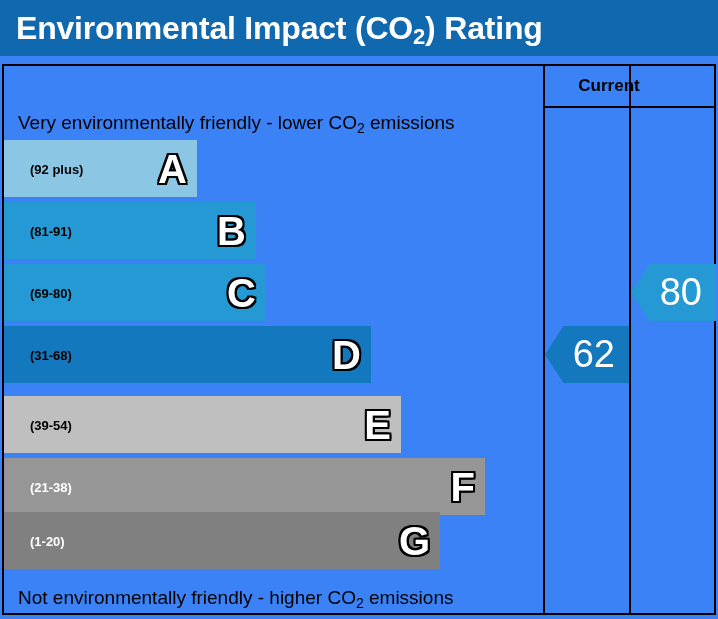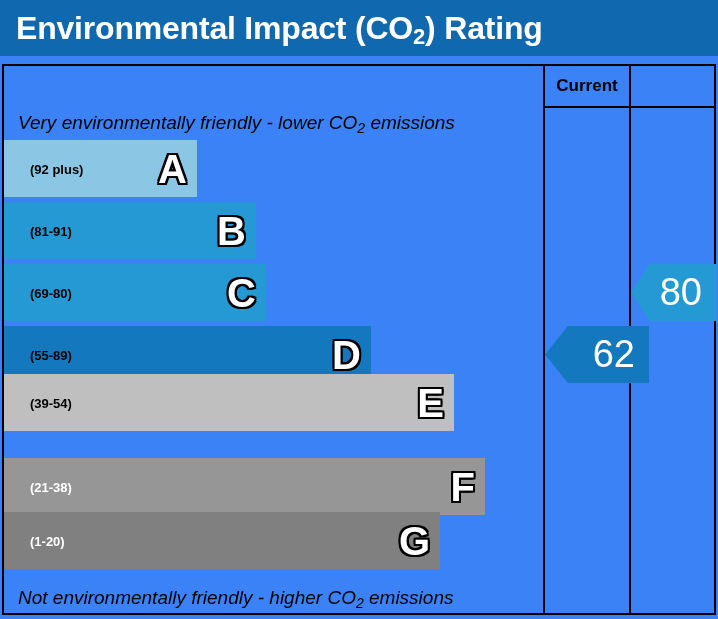--- a/index.html
+++ b/index.html
@@ -80,29 +80,29 @@
 
   .col-head {
     position: absolute;
     top: 0;
     height: 40px;
     line-height: 40px;
     text-align: center;
     font-size: 17px;
     font-weight: bold;
     color: #000000;
+    padding-left: 22px;
   }
   .col-head-current   { left: 541px; width: 84px; }
   .col-head-potential { left: 627px; width: 85px; }
 
   
   .caption {
     position: absolute;
     left: 14px;
-    font-style: italic;
     font-size: 19px;
     color: #000000;
     white-space: nowrap;
   }
   .caption sub {
     font-size: 14px;
     vertical-align: baseline;
     position: relative;
     top: 4px;
   }
@@ -187,39 +187,39 @@
         </div>
         <div class="band" style="top: 136px; width: 252px; background: rgb(37, 153, 211);">
           <span class="band-range" style="color: rgb(0, 0, 0);">(81-91)</span>
           <span class="band-letter">B</span>
         </div>
         <div class="band" style="top: 198px; width: 262px; background: rgb(37, 153, 211);">
           <span class="band-range" style="color: rgb(0, 0, 0);">(69-80)</span>
           <span class="band-letter">C</span>
         </div>
         <div class="band" style="top: 260px; width: 367px; background: rgb(20, 120, 190);">
-          <span class="band-range" style="color: rgb(0, 0, 0);">(55-89)</span>
+          <span class="band-range" style="color: rgb(0, 0, 0);">(31-68)</span>
           <span class="band-letter">D</span>
         </div>
-        <div class="band" style="top: 308px; width: 450px; background: rgb(191, 191, 191);">
+        <div class="band" style="top: 330px; width: 397px; background: rgb(191, 191, 191);">
           <span class="band-range" style="color: rgb(0, 0, 0);">(39-54)</span>
           <span class="band-letter">E</span>
         </div>
         <div class="band" style="top: 392px; width: 481px; background: rgb(150, 150, 150);">
           <span class="band-range" style="color: rgb(255, 255, 255);">(21-38)</span>
           <span class="band-letter">F</span>
         </div>
         <div class="band" style="top: 446px; width: 436px; background: rgb(128, 128, 128);">
           <span class="band-range" style="color: rgb(255, 255, 255);">(1-20)</span>
           <span class="band-letter">G</span>
         </div>
       </div>
 
     <div id="arrows-container">
-        <div class="rating-arrow" style="left: 541px; top: 260px; width: 104px; background: rgb(20, 120, 190);">
+        <div class="rating-arrow" style="left: 541px; top: 260px; width: 84px; background: rgb(20, 120, 190);">
           <span>62</span>
         </div>
         <div class="rating-arrow" style="left: 627px; top: 198px; width: 85px; background: rgb(37, 153, 211);">
           <span>80</span>
         </div>
       </div>
 
     <div class="caption caption-bottom">
       <span>Not environmentally friendly - higher CO</span><sub>2</sub><span> emissions</span>
     </div>

